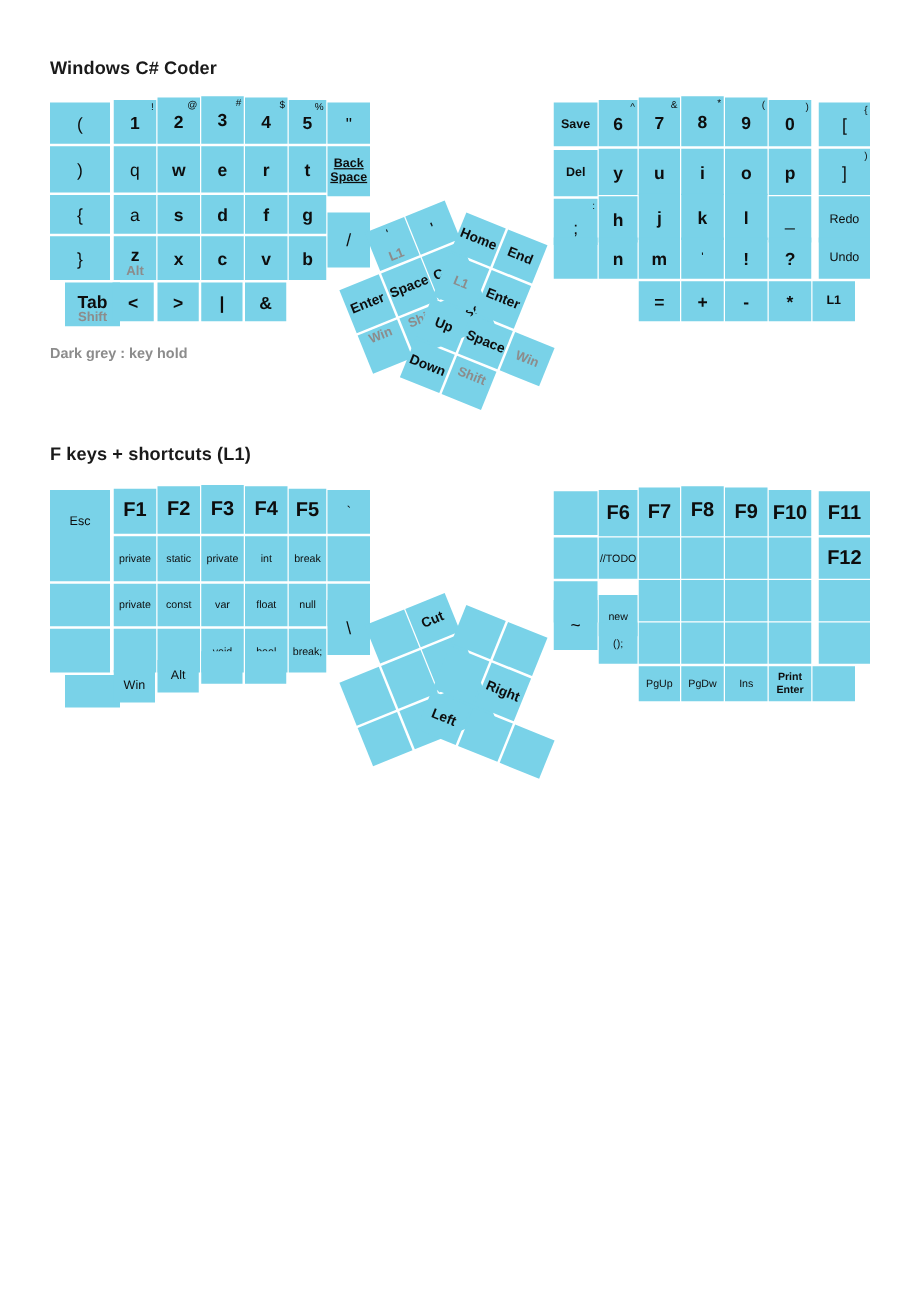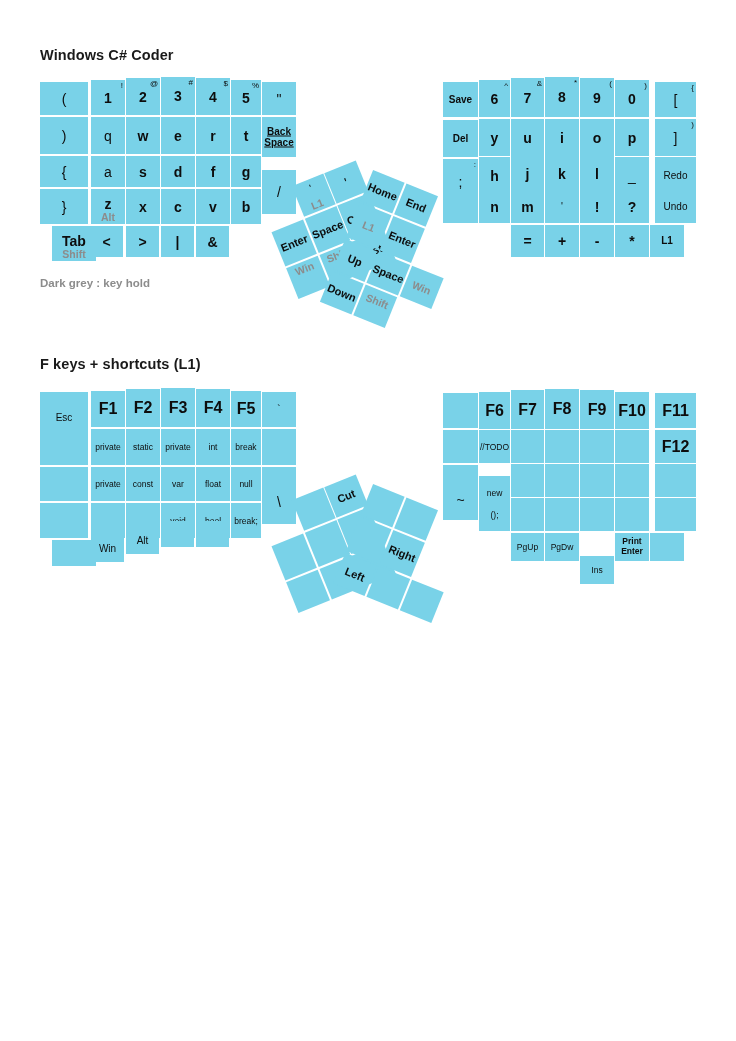--- a/index.html
+++ b/index.html
@@ -513,21 +513,21 @@
   <div class="key" style="left:580px; top:498px; width:34px; height:33px;"></div>
   <div class="key" style="left:615px; top:498px; width:34px; height:33px;"></div>
   <div class="key" style="left:655px; top:498px; width:41px; height:33px;"></div>
 
   <div class="key" style="left:511px; top:533px; width:33px; height:28px;">
     <span class="lbl c xsm">PgUp</span>
   </div>
   <div class="key" style="left:545px; top:533px; width:34px; height:28px;">
     <span class="lbl c xsm">PgDw</span>
   </div>
-  <div class="key" style="left:580px; top:556px; width:34px; height:28px;">
+  <div class="key" style="left:580px; top:533px; width:34px; height:28px;">
     <span class="lbl c xsm">Ins</span>
   </div>
   <div class="key" style="left:615px; top:533px; width:34px; height:28px;">
     <span class="lbl c xsm bold" style="white-space:normal; line-height:1.15;">Print Enter</span>
   </div>
   <div class="key" style="left:650px; top:533px; width:34px; height:28px;"></div>
 
   <div style="position:absolute; left:378px; top:568px; width:130px; height:115px; transform:rotate(22deg); transform-origin: 0 0;">
     <div class="key" style="left:0px; top:-76px; width:34px; height:33px;"></div>
     <div class="key" style="left:-36px; top:-76px; width:34px; height:33px;"></div>

